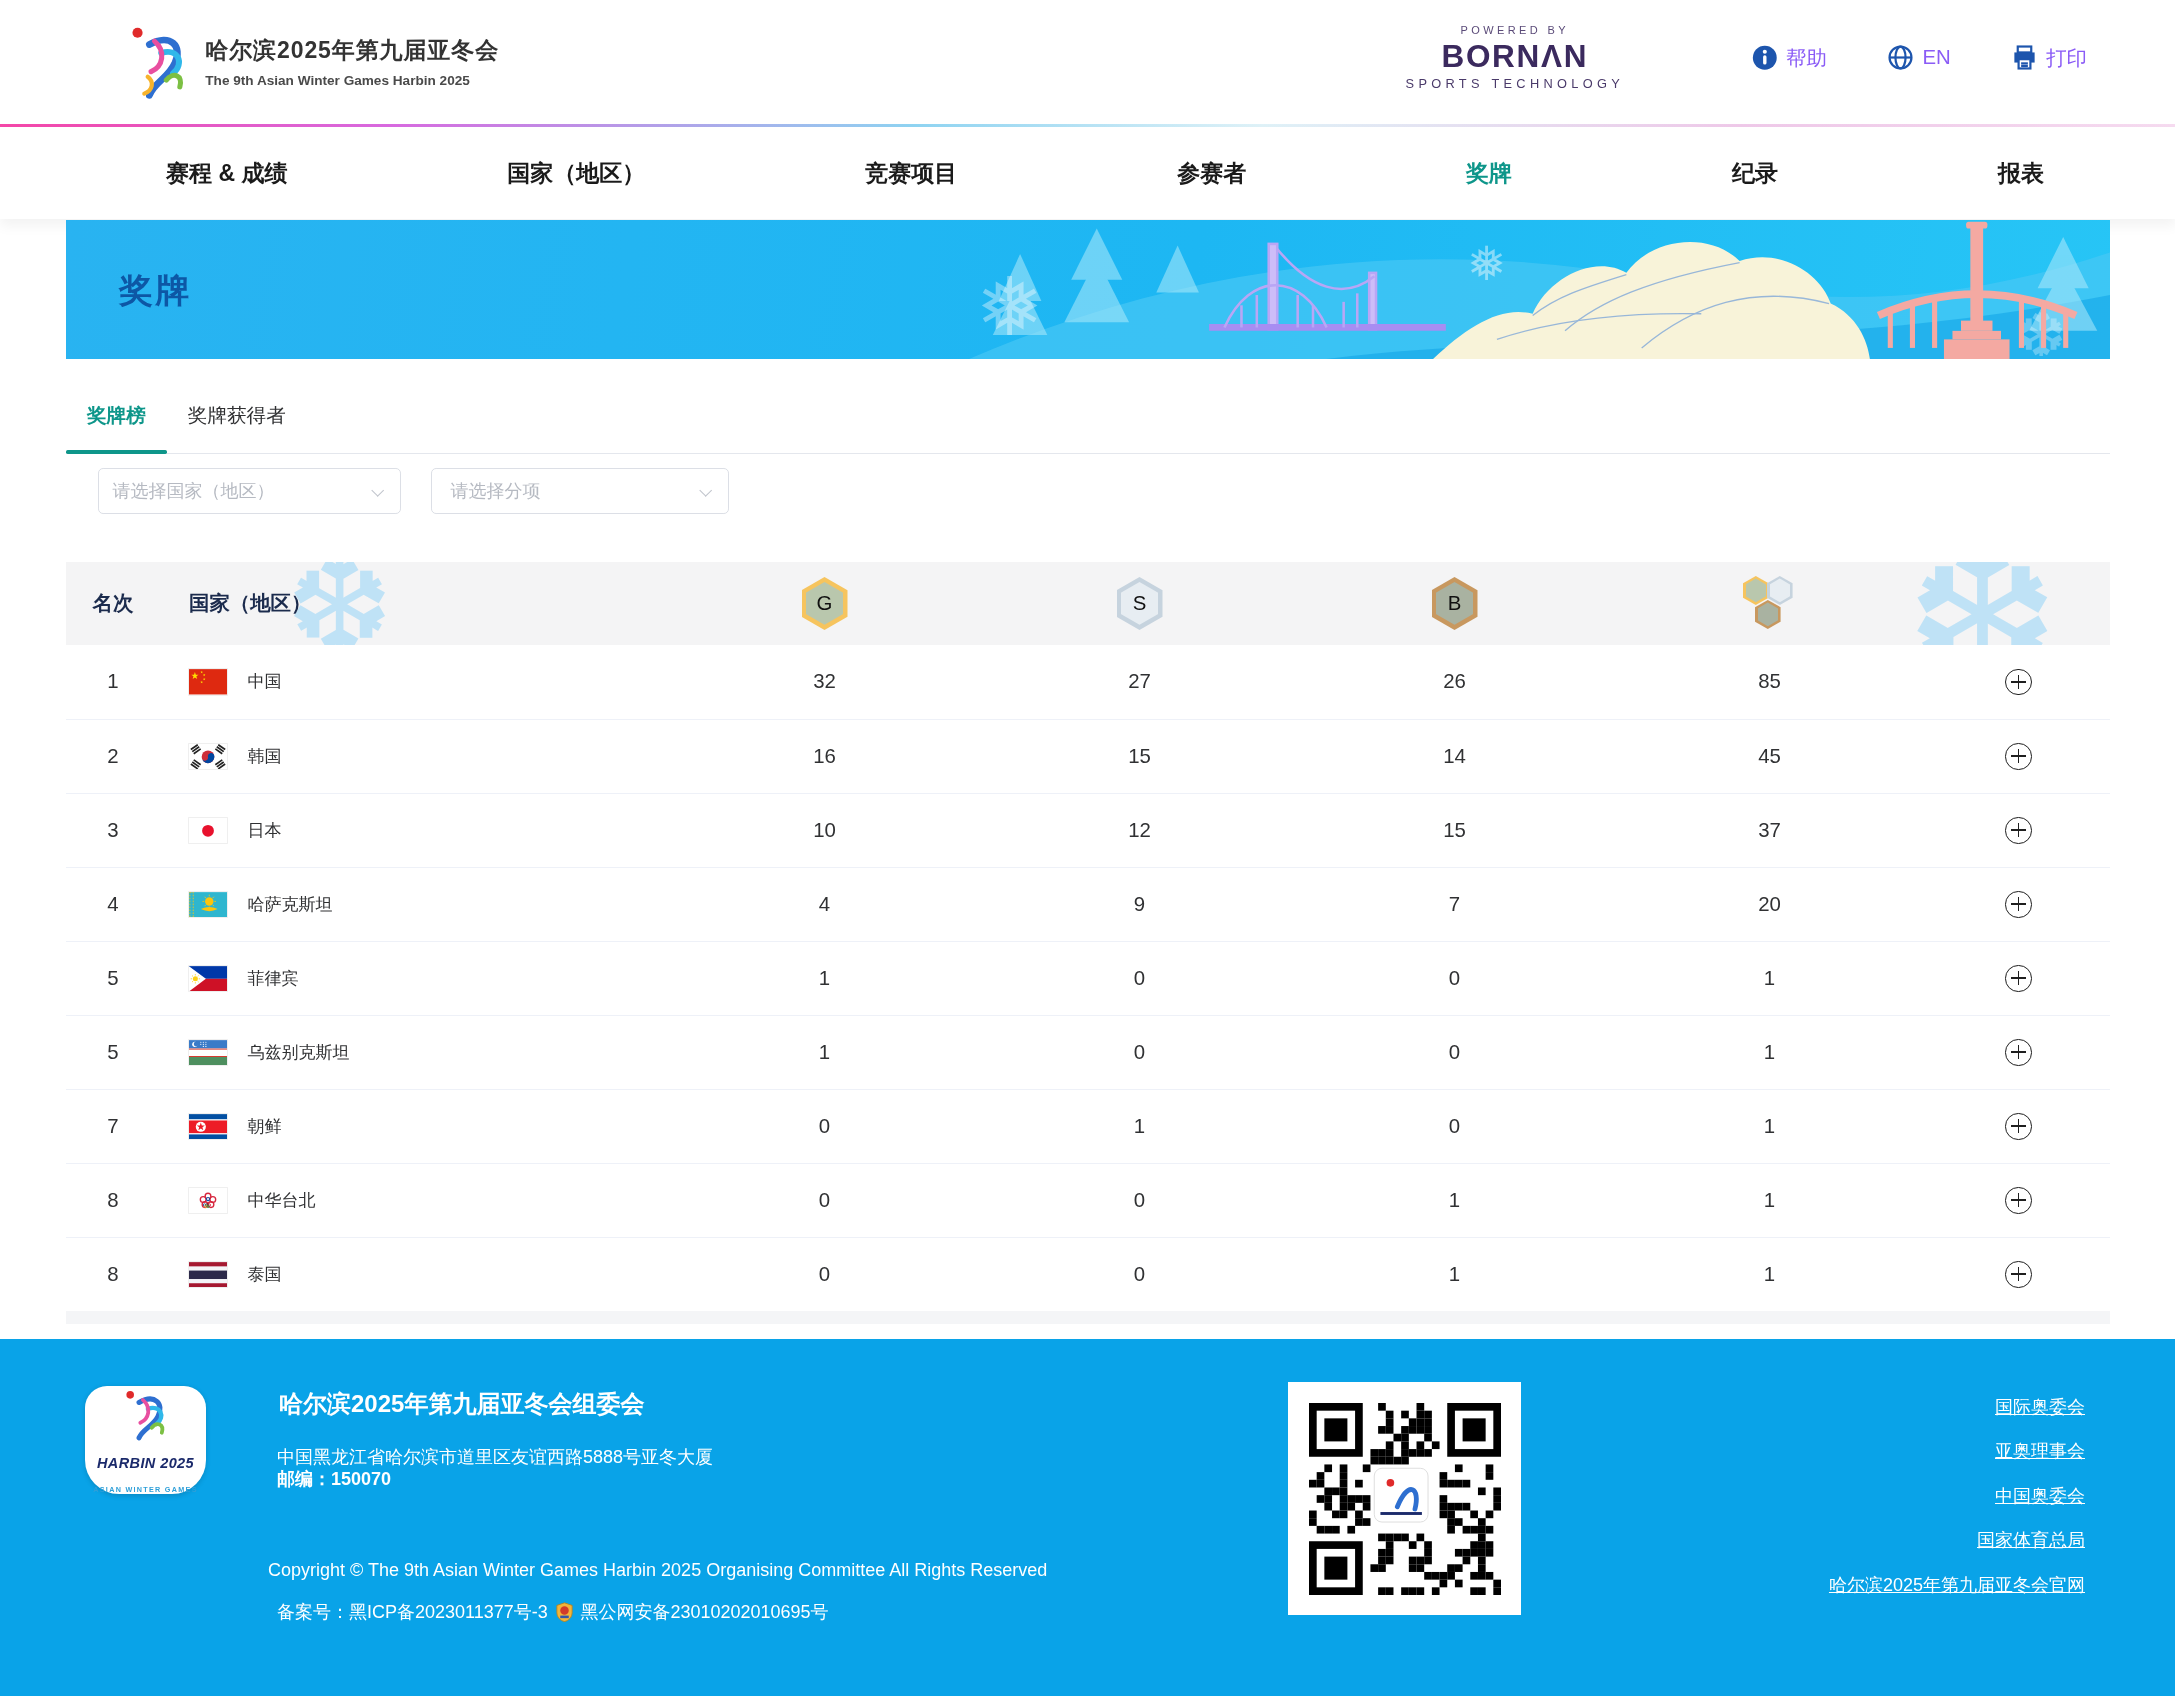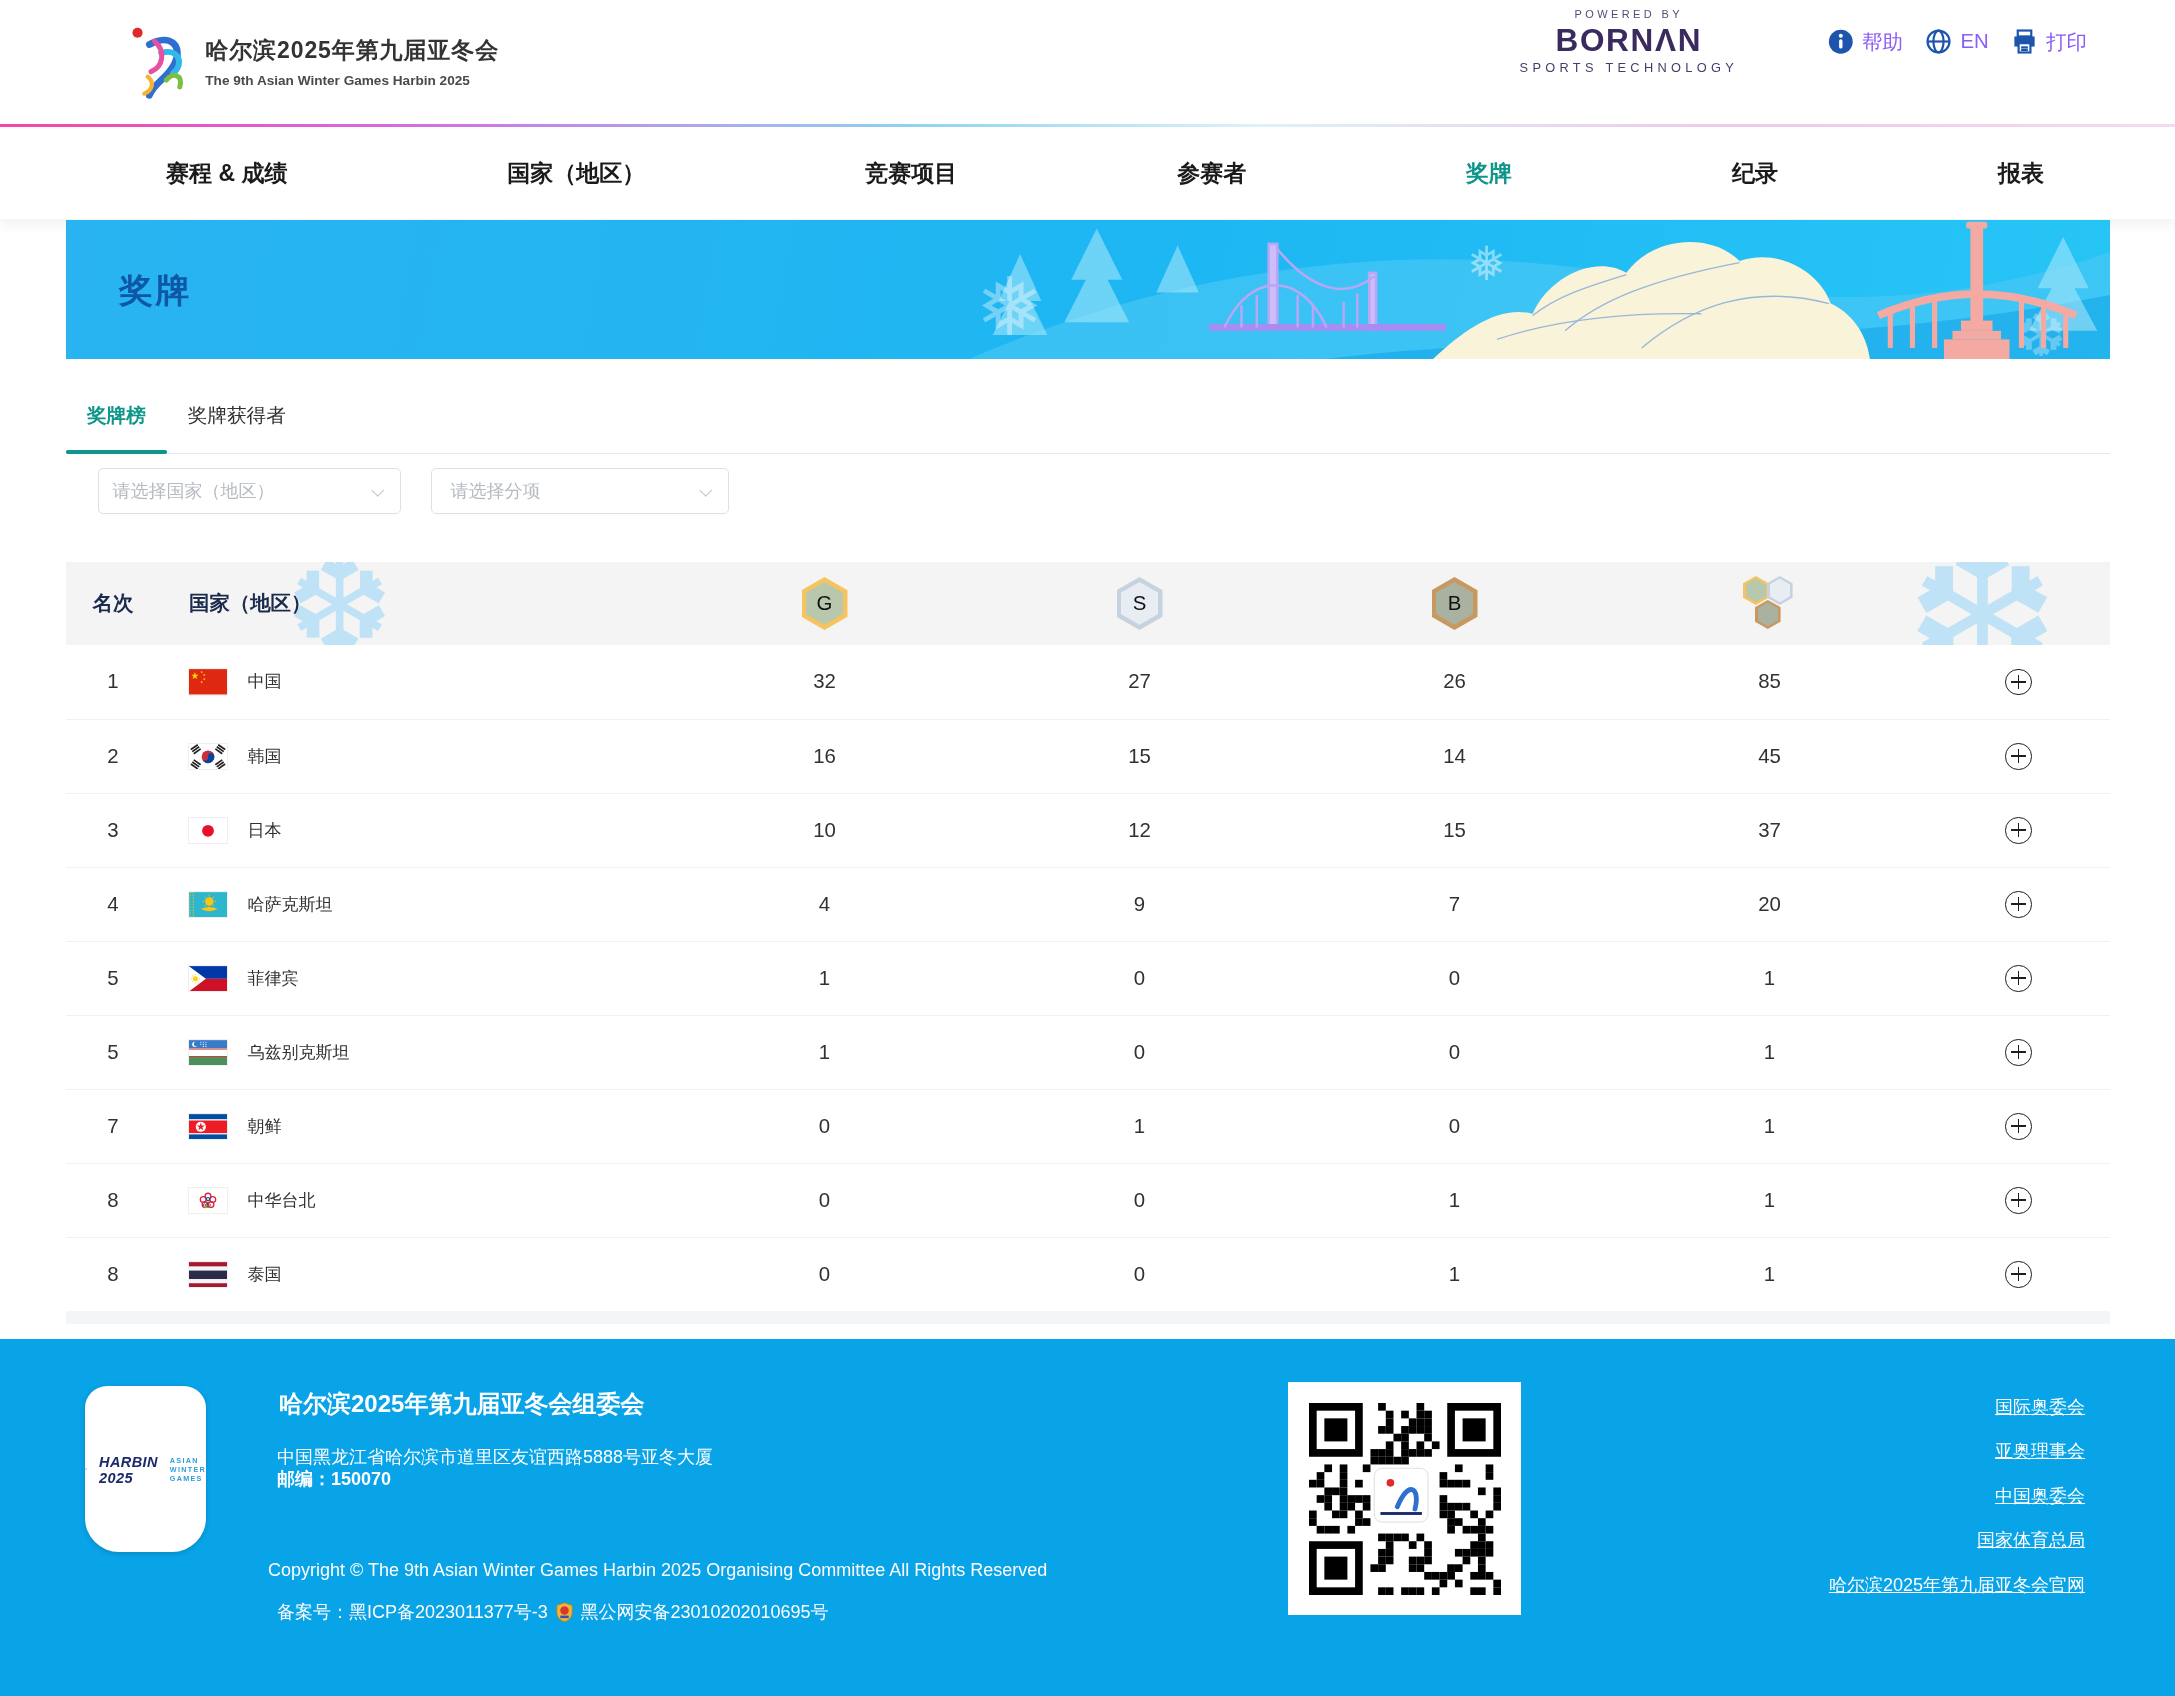--- a/index.html
+++ b/index.html
@@ -6,21 +6,21 @@
   html,body { width:2176px; background:#fff; font-family:"Liberation Sans", sans-serif; }
   .page { position:relative; width:2176px; height:1697px; background:#fff; overflow:hidden; }
 
   
   .hdr { position:relative; height:124px; background:#fff; }
   .hdr-left { position:absolute; left:124px; top:19px; display:flex; align-items:center; }
   .hdr-logo { width:66px; height:85px; }
   .hdr-titles { margin-left:15.3px; }
   .hdr-title-zh { font-size:23px; font-weight:bold; color:#333; letter-spacing:0.9px; }
   .hdr-title-en { font-size:13.6px; font-weight:bold; color:#4a4a4a; margin-top:6.8px; }
-  .hdr-right { position:absolute; right:89px; top:8px; display:flex; align-items:center; gap:22px;margin-left:15px; }
+  .hdr-right { position:absolute; right:89px; top:24px; display:flex; align-items:center; gap:60px;margin-left:15px; }
   .bornan { text-align:center; margin-right:68px; }
   .bornan .pb { font-size:11px; letter-spacing:3.4px; color:#5a4a78; }
   .bornan .bn { font-size:31.5px; font-weight:800; letter-spacing:1.7px; color:#3b2a5e; margin-top:1.7px; }
   .bornan .st { font-size:12.8px; letter-spacing:4.3px; color:#4a3a6a; margin-top:1.7px; }
   .util { display:flex; align-items:center; gap:8.5px; color:#8b5cf6; font-size:20.4px; cursor:pointer; }
   .util svg { display:block; }
 
   
   .grad-line { height:3.4px; background:linear-gradient(90deg,#f547a8 0%,#d86ae0 18%,#8fd4f2 42%,#dff2f8 58%,#efc9e9 80%,#f6dbf0 100%); }
 
@@ -85,21 +85,21 @@
 
   
   .plusbtn { position:relative; width:26.4px; height:26.4px; border:1.7px solid #1f1f1f; border-radius:50%; cursor:pointer; }
   .plusbtn::before, .plusbtn::after { content:""; position:absolute; background:#1f1f1f; }
   .plusbtn::before { left:5.1px; right:5.1px; top:50%; height:1.7px; margin-top:-0.9px; }
   .plusbtn::after { top:5.1px; bottom:5.1px; left:50%; width:1.7px; margin-left:-0.9px; }
   .tbl-bottom { height:13.6px; background:#f4f5f7; margin-top:0; }
 
   
   .footer { position:absolute; left:0; right:0; bottom:0; height:358px; background:#09a3e8; color:#fff; }
-  .f-logo { position:absolute; left:85px; top:47px; width:121px; height:166px; background:#fff; border-radius:22px 22px 34px 34px; display:flex; flex-direction:row; align-items:center; justify-content:center; box-shadow:0 1.7px 5.1px rgba(0,0,0,.15);gap:12px; }
+  .f-logo { position:absolute; left:85px; top:47px; width:121px; height:108px; background:#fff; border-radius:22px 22px 34px 34px; display:flex; flex-direction:column; align-items:center; justify-content:center; box-shadow:0 1.7px 5.1px rgba(0,0,0,.15);gap:12px; }
   .f-logo .h25 { font-size:14.5px; font-weight:800; color:#1b2a6b; font-style:italic; margin-top:1.7px; letter-spacing:0.4px; }
   .f-logo .awg { font-size:7.2px; font-weight:bold; color:#2e9fd8; letter-spacing:1.3px; margin-top:1.7px; }
   .f-org { position:absolute; left:279px; top:49px; font-size:24px; font-weight:bold; }
   .f-addr { position:absolute; left:277px; top:106px; font-size:18px; }
   .f-post { position:absolute; left:277px; top:128px; font-size:18px;font-weight:bold; }
   .f-copy { position:absolute; left:268px; top:221px; font-size:18px; }
   .f-beian { position:absolute; left:277px; top:261px; font-size:18px; display:flex; align-items:center; gap:6.8px; }
   .f-qr { position:absolute; left:1288px; top:43px; width:233px; height:233px; background:#fff; display:flex; align-items:center; justify-content:center; }
   .f-links { position:absolute; right:91px; top:56px; text-align:right; }
   .f-links a { display:block; color:#fff; font-size:18px; text-decoration:underline; margin-bottom:20.4px; cursor:pointer; }

